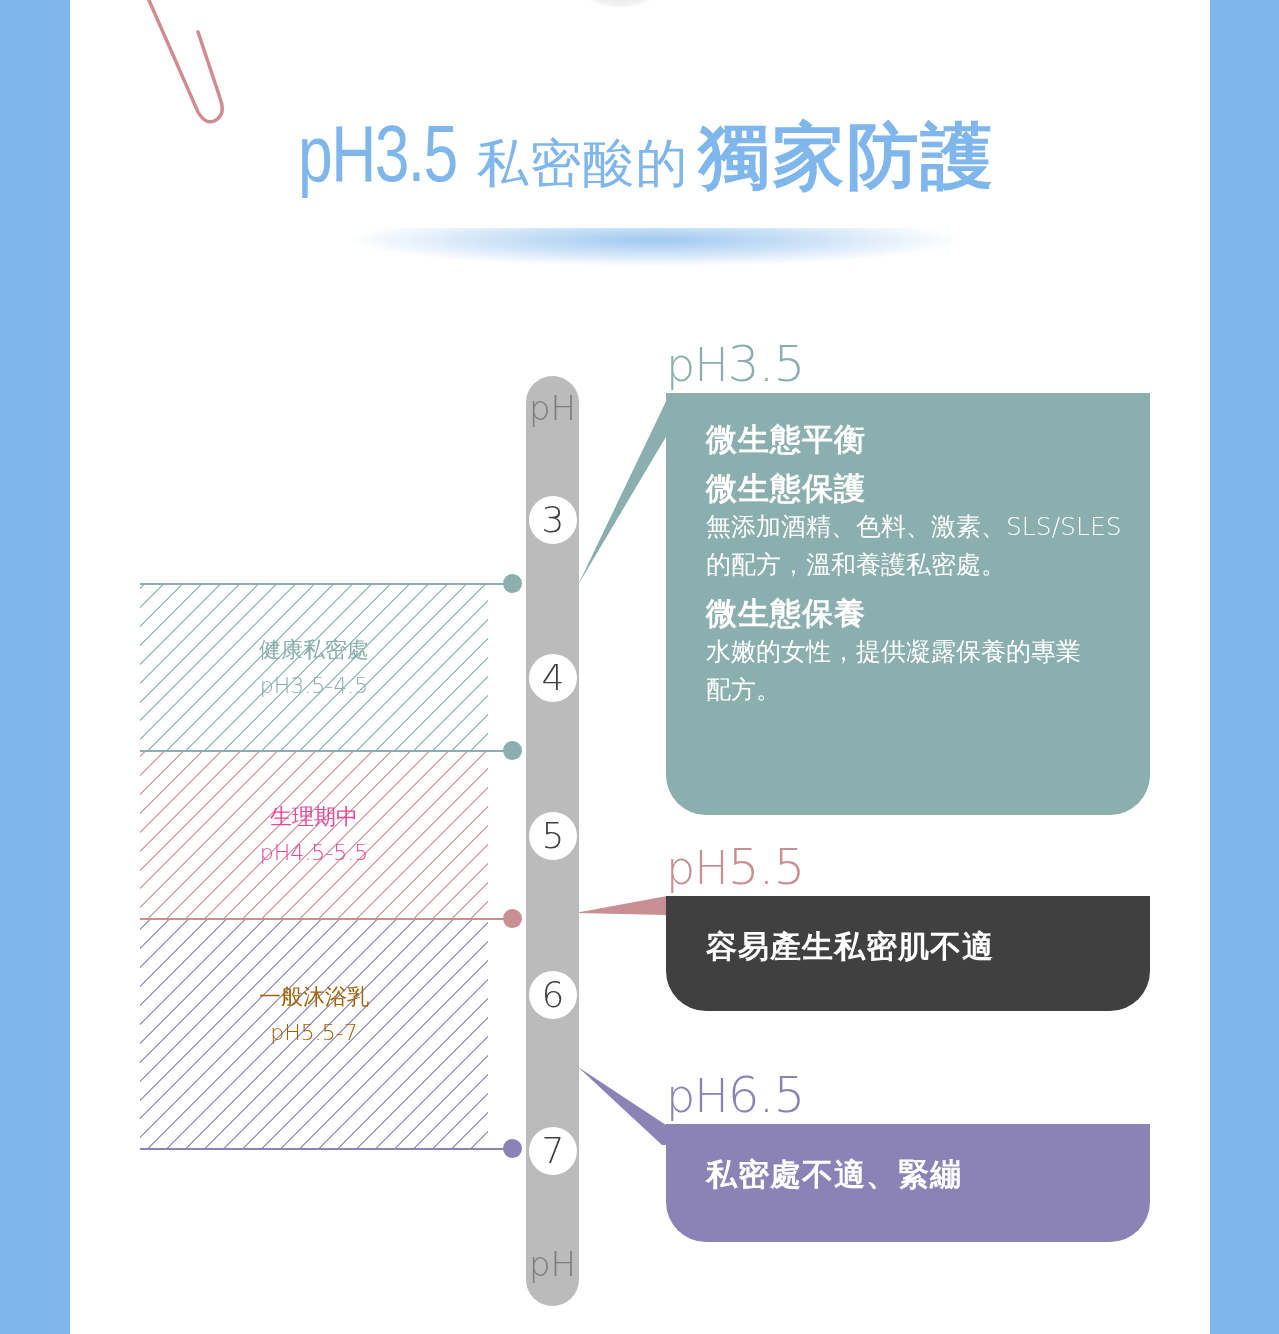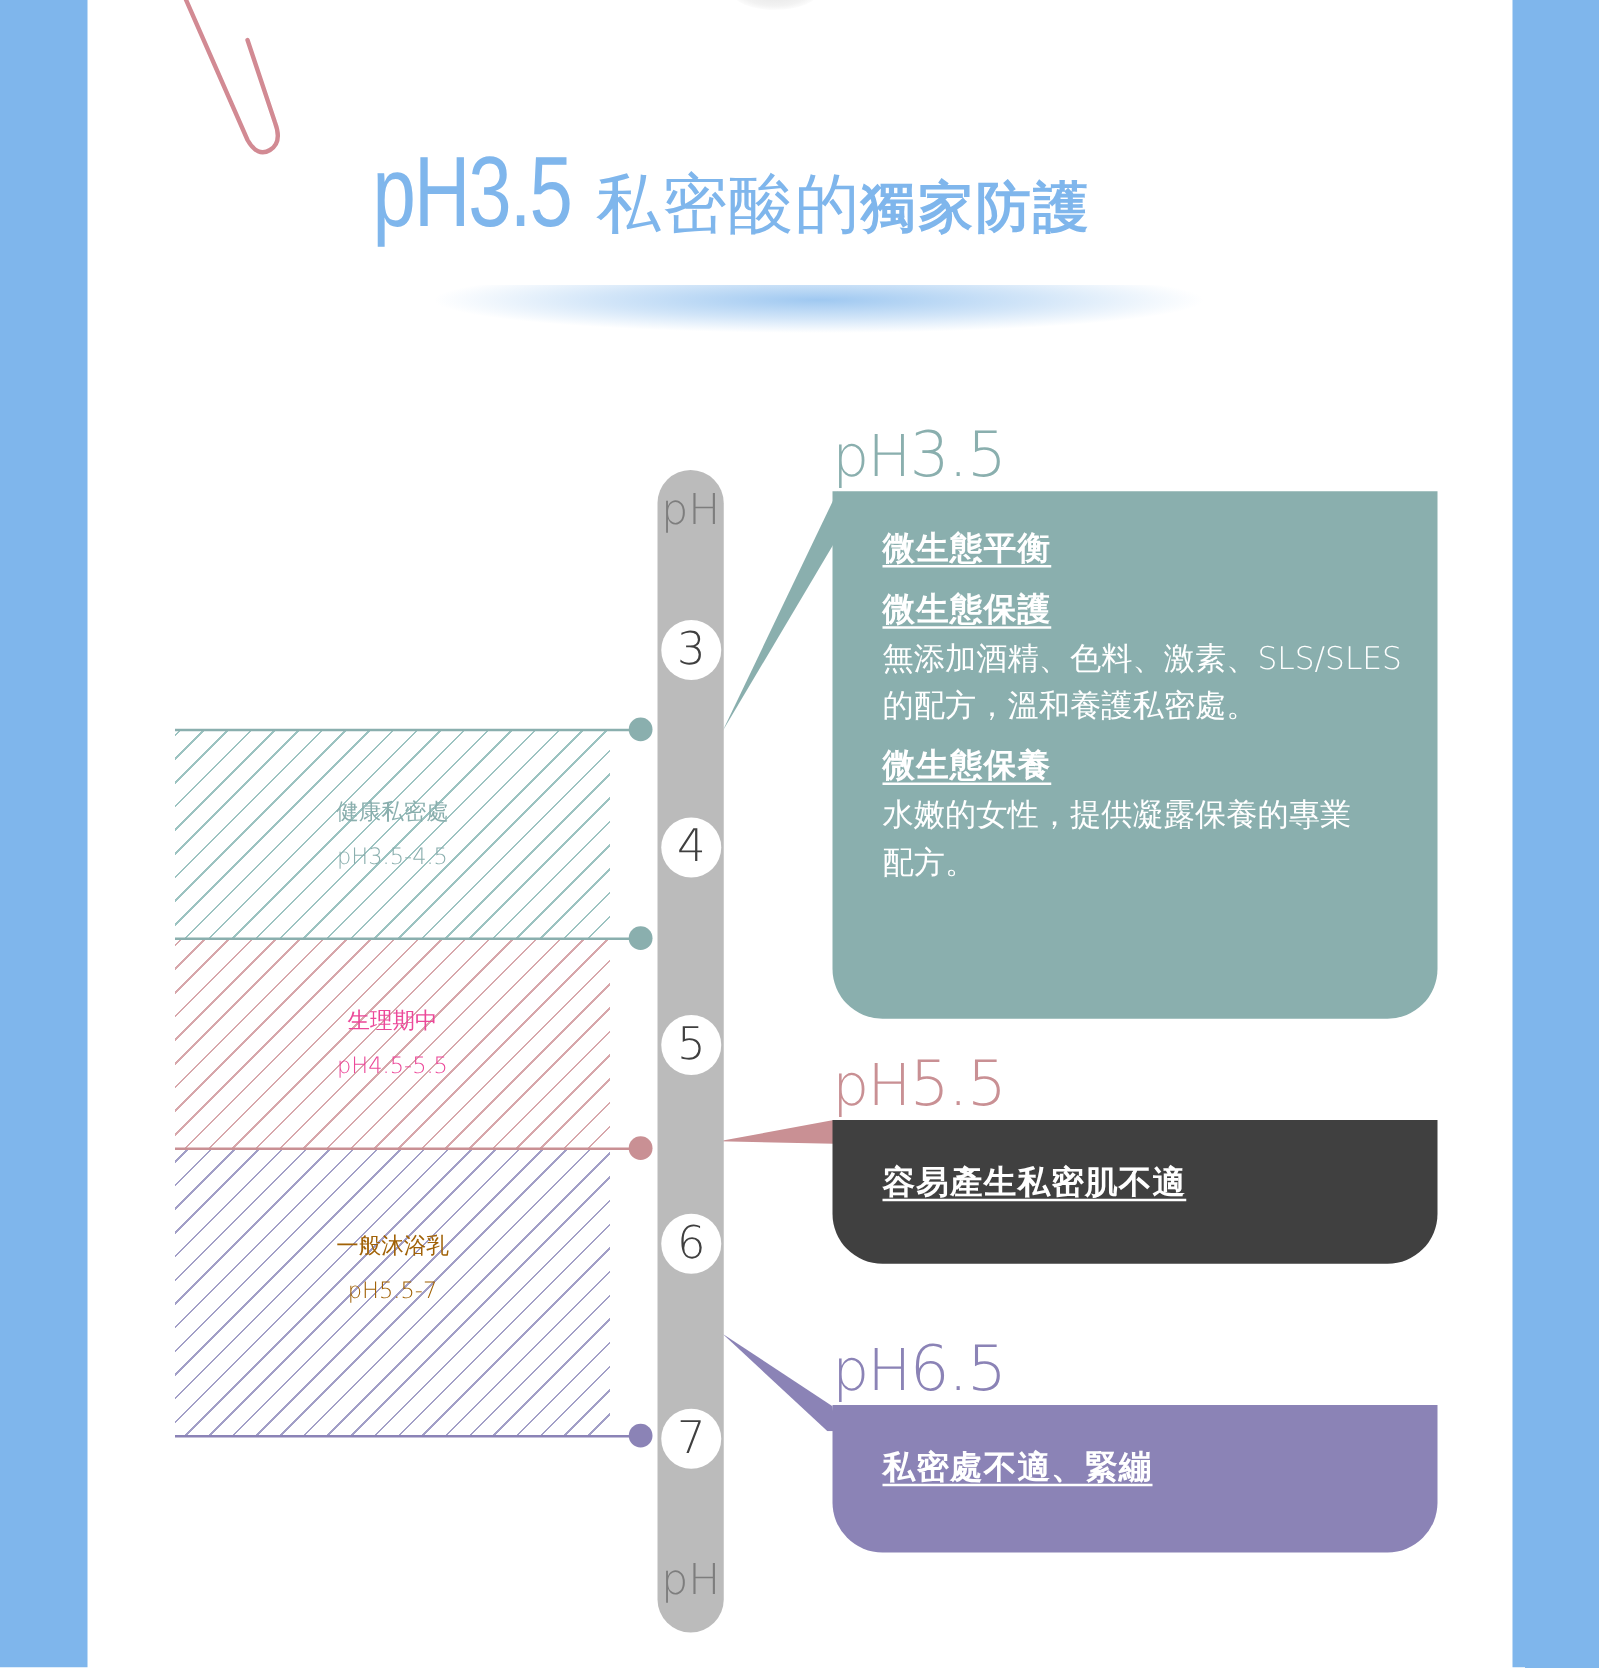--- a/index.html
+++ b/index.html
@@ -12,32 +12,32 @@
 
     .top-blob { position: absolute; left: 585px; top: -22px; width: 70px; height: 30px;
       border-radius: 50%; background: radial-gradient(ellipse at center, #e3e3e3 0%, #f2f2f2 55%, rgba(255,255,255,0) 75%); }
 
     .paperclip { position: absolute; left: 140px; top: 0; width: 100px; height: 130px; }
 
     .title { position: absolute; left: 298px; top: 108px; white-space: nowrap; color: #7fb6ec; }
     .title .ph { font-family: "Liberation Sans Narrow", "Liberation Sans", sans-serif; font-size: 80px; font-weight: 300;
       letter-spacing: -2px; display: inline-block; transform: scaleX(0.78); transform-origin: left bottom; margin-right: -30px; vertical-align: baseline; }
     .title .light { font-size: 52px; font-weight: 400; letter-spacing: 1px; }
-    .title .bold { font-size: 44px; font-weight: bold; letter-spacing: 2px; }
+    .title .bold { font-size: 72px; font-weight: bold; letter-spacing: 2px; margin-left: 10px; }
 
     .title-shadow { position: absolute; left: 270px; top: 225px; width: 770px; height: 60px;
       background: radial-gradient(ellipse 50% 55% at 50% 25%, rgba(127,182,236,0.75) 0%, rgba(127,182,236,0.35) 45%, rgba(255,255,255,0) 80%);
       clip-path: polygon(0 5%, 100% 5%, 70% 100%, 30% 100%); }
 
     
     .zone { position: absolute; left: 140px; width: 348px; }
     .zone .hatch { position: absolute; inset: 0; }
     .zone .line { position: absolute; left: 0; width: 372px; height: 2px; }
     .zone .dot { position: absolute; left: 363px; width: 19px; height: 19px; border-radius: 50%; }
-    .zone .label { position: absolute; left: 0; width: 348px; text-align: center; font-size: 18px; line-height: 36px; font-weight: 300; }
+    .zone .label { position: absolute; left: 0; width: 348px; text-align: center; font-size: 22px; line-height: 36px; font-weight: 300; }
     .zone .label span { display: block; }
 
     .zone-green { top: 584px; height: 167px; }
     .zone-green .hatch { background: repeating-linear-gradient(-45deg, transparent 0 12px, #9cc3c1 12px 13.4px); }
     .zone-pink { top: 751px; height: 168px; }
     .zone-pink .hatch { background: repeating-linear-gradient(-45deg, transparent 0 12px, #d7a7ab 12px 13.4px); }
     .zone-purple { top: 919px; height: 230px; }
     .zone-purple .hatch { background: repeating-linear-gradient(-45deg, transparent 0 12px, #a29fc7 12px 13.4px); }
 
     
@@ -48,21 +48,21 @@
 
     
     .callout { position: absolute; left: 666px; width: 484px; border-radius: 0 0 40px 40px; }
     .callout .heading-ph { position: absolute; left: 0; font-size: 46px; font-weight: 300; white-space: nowrap; letter-spacing: -1px; }
     .callout .heading-ph .lg { font-size: 50px; }
     .callout-green { top: 393px; height: 422px; background: #8aafae; }
     .callout-pink { top: 896px; height: 115px; background: #404040; }
     .callout-purple { top: 1124px; height: 118px; background: #8b83b6; }
 
     .c-body { position: absolute; left: 40px; right: 20px; color: #ffffff; }
-    .c-head { font-size: 26px; font-weight: bold; text-decoration: underline; text-underline-offset: 5px; text-decoration-thickness: 2px; line-height: 40px; letter-spacing: 1px; }
+    .c-head { font-size: 31px; font-weight: bold; text-underline-offset: 5px; text-decoration-thickness: 2px; line-height: 40px; letter-spacing: 1px; }
     .c-text { font-size: 25px; line-height: 38px; font-weight: 300; }
     .sec { margin-bottom: 9px; }
 
     .tail { position: absolute; }
   </style>
 </head>
 <body>
 
 <div class="side-bar left"></div>
 <div class="side-bar right"></div>

